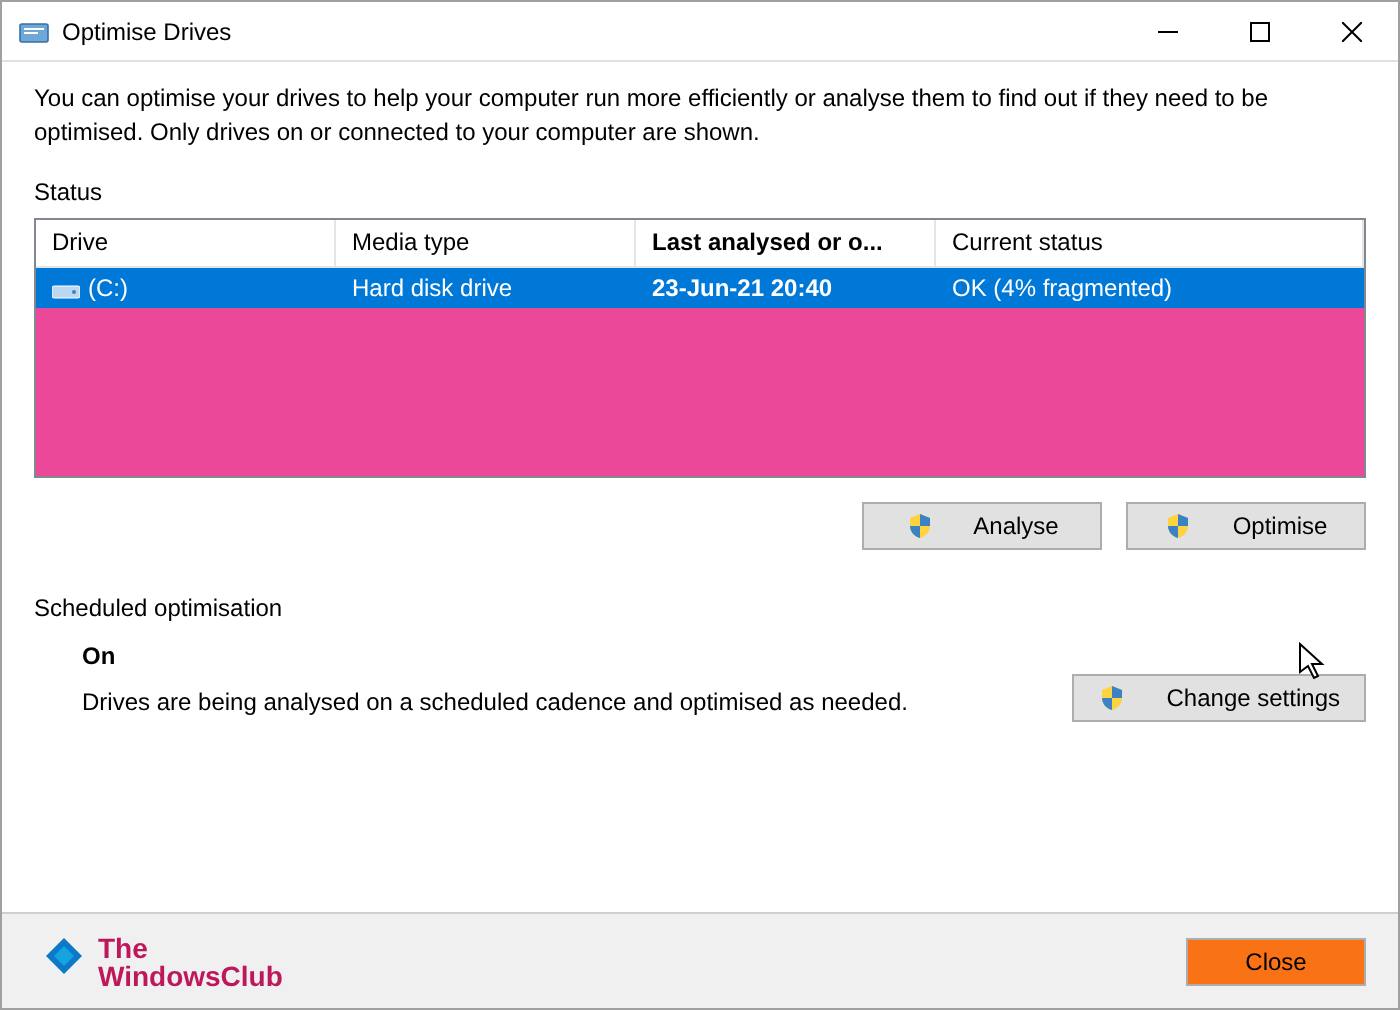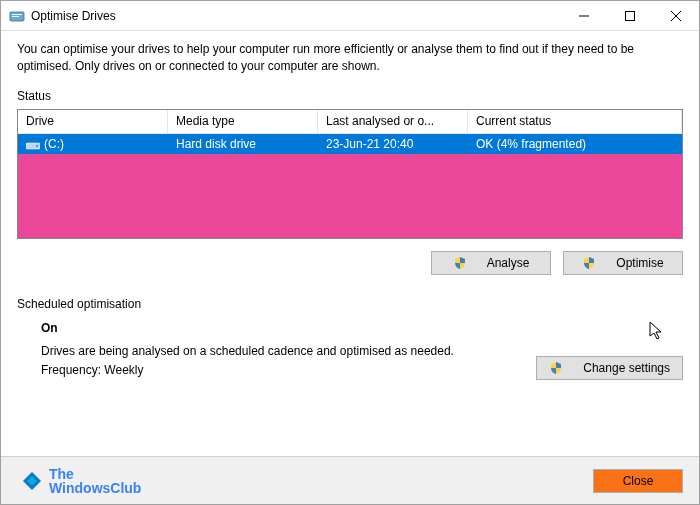--- a/index.html
+++ b/index.html
@@ -48,21 +48,21 @@
     padding: 4px 8px;
     border-right: 1px solid #e5e5e5;
     font-size: 12px;
     color: #000;
     white-space: nowrap;
     overflow: hidden;
     text-overflow: ellipsis;
   }
   .c-drive { width: 150px; }
   .c-media { width: 150px; }
-  .c-last  { width: 150px; }
+  .c-last  { width: 150px; font-weight: bold; }
   .c-status{ flex: 1; }
   .trow {
     display: flex;
     height: 20px;
     background: #0078d7;
     color: #fff;
     align-items: center;
   }
   .trow .cell {
     padding: 2px 8px;
@@ -118,23 +118,23 @@
     background: #f97316;
     border: 1px solid #adadad;
     font-family: inherit;
     font-size: 12px;
     cursor: pointer;
   }
   .watermark {
     position: absolute;
     left: 20px; bottom: 8px;
     display: flex;
-    align-items: center;
+    align-items: flex-start;
     gap: 6px;
-    color: #3b82f6;
+    color: #be185d;
   }
   .watermark .wm-text { font-size: 14px; line-height: 1.05; display: flex; flex-direction: column; font-weight: bold;}
   .cursor {
     position: absolute;
     left: 648px; top: 320px;
     pointer-events: none;
   }
   svg { display: block; }
 </style>
 </head>
@@ -218,21 +218,20 @@
       <span>Optimise</span>
     </button>
   </div>
 
   <div class="sched-label">Scheduled optimisation</div>
 
   <div class="sched-body">
     <div class="sched-text">
       <div class="on">On</div>
       <div>Drives are being analysed on a scheduled cadence and optimised as needed.</div>
-      <div>Frequency: Weekly</div>
     </div>
     <button class="win-btn" style="min-width:140px">
       <span>
         <svg width="14" height="14" viewBox="0 0 14 14">
           <path d="M7 1 L12 3 V7 C12 10 9.5 12.5 7 13 C4.5 12.5 2 10 2 7 V3 Z" fill="#ffd23f"></path>
           <path d="M7 1 L12 3 V7 L7 7 Z" fill="#3b82c4"></path>
           <path d="M7 7 L7 13 C4.5 12.5 2 10 2 7 Z" fill="#3b82c4"></path>
         </svg>
       </span>
       <span>Change settings</span>

